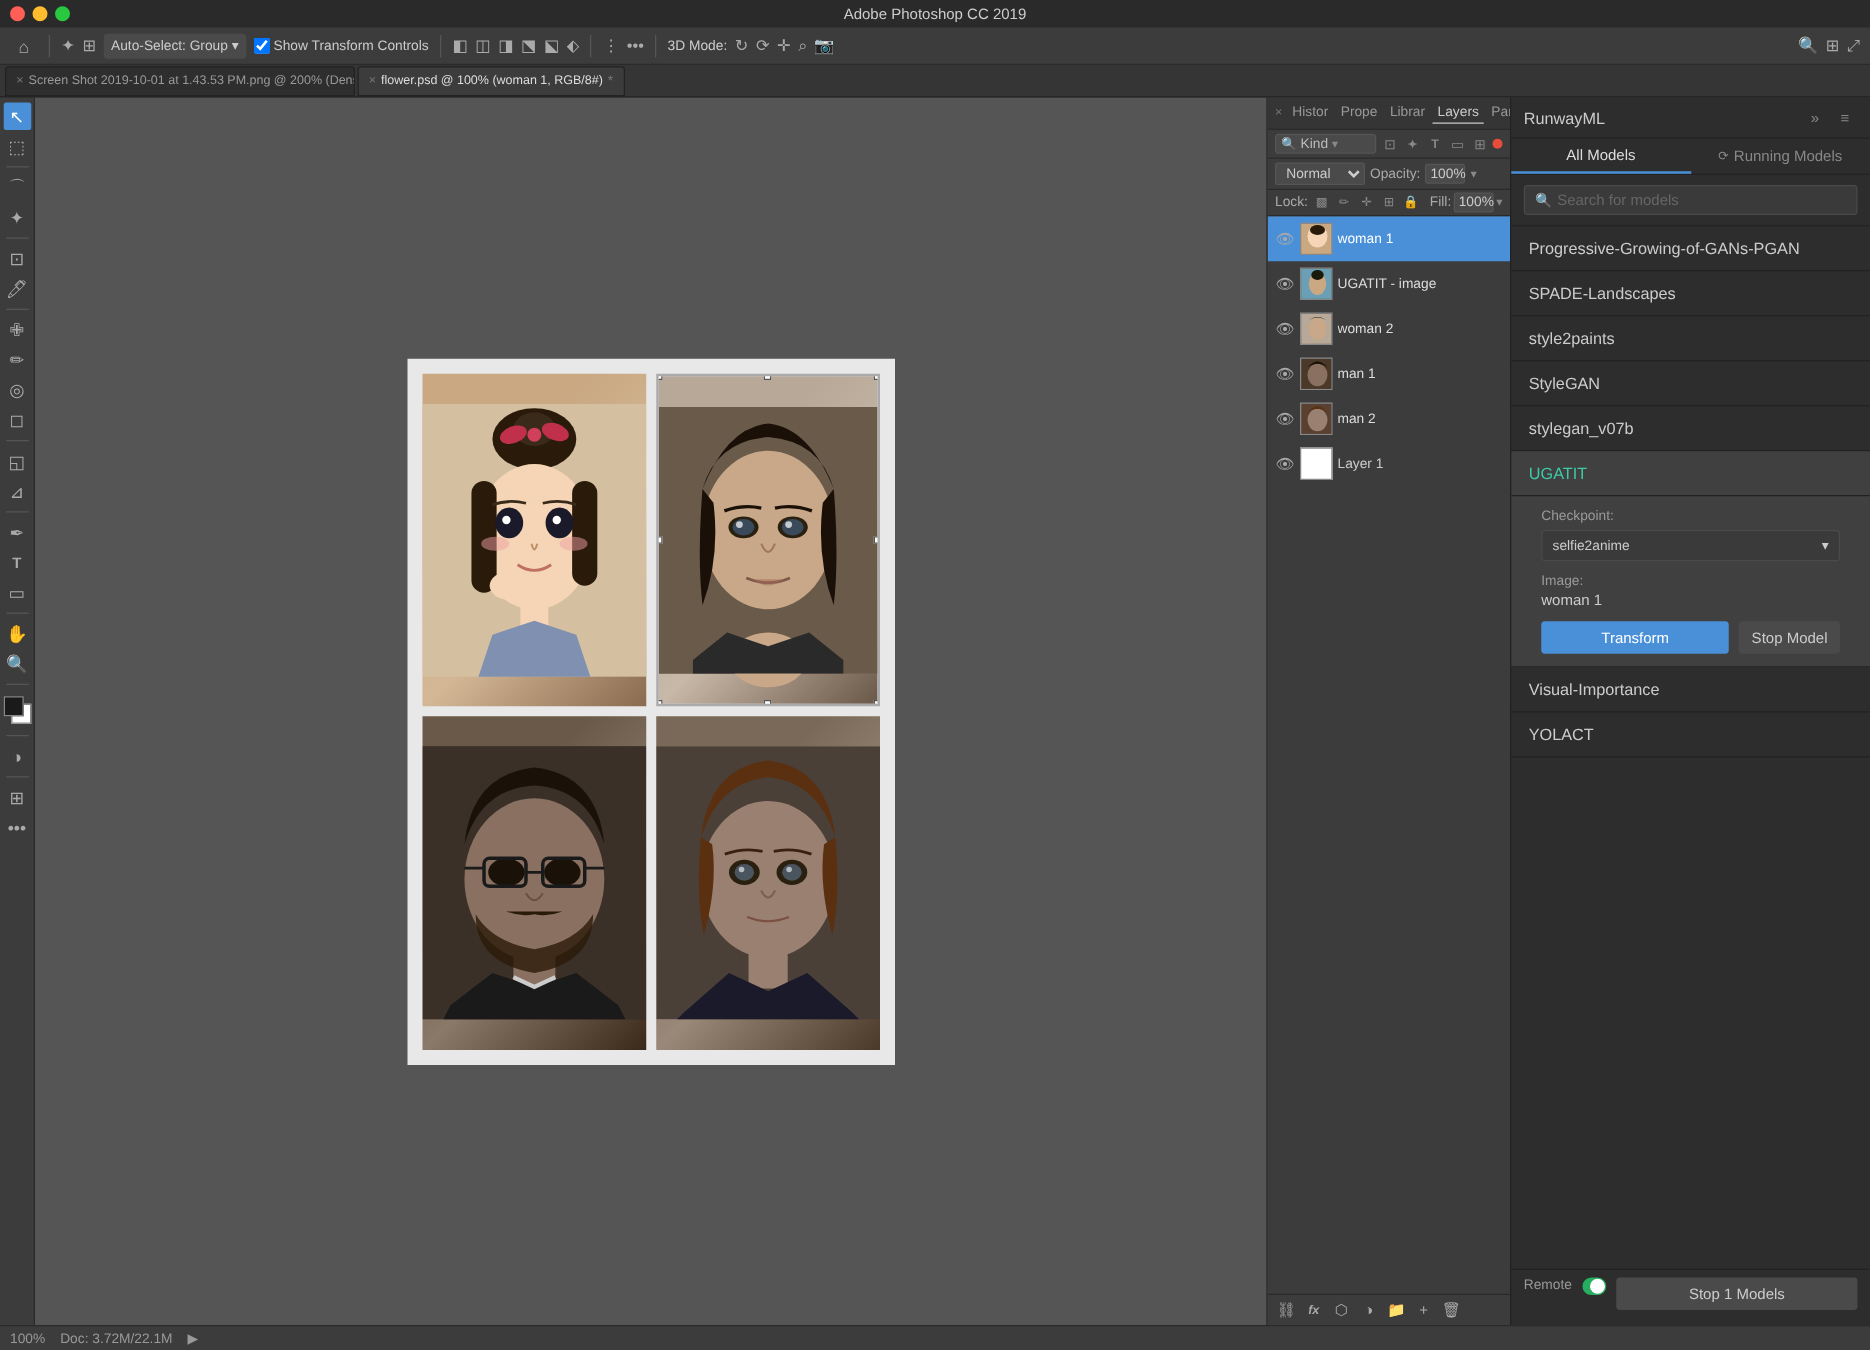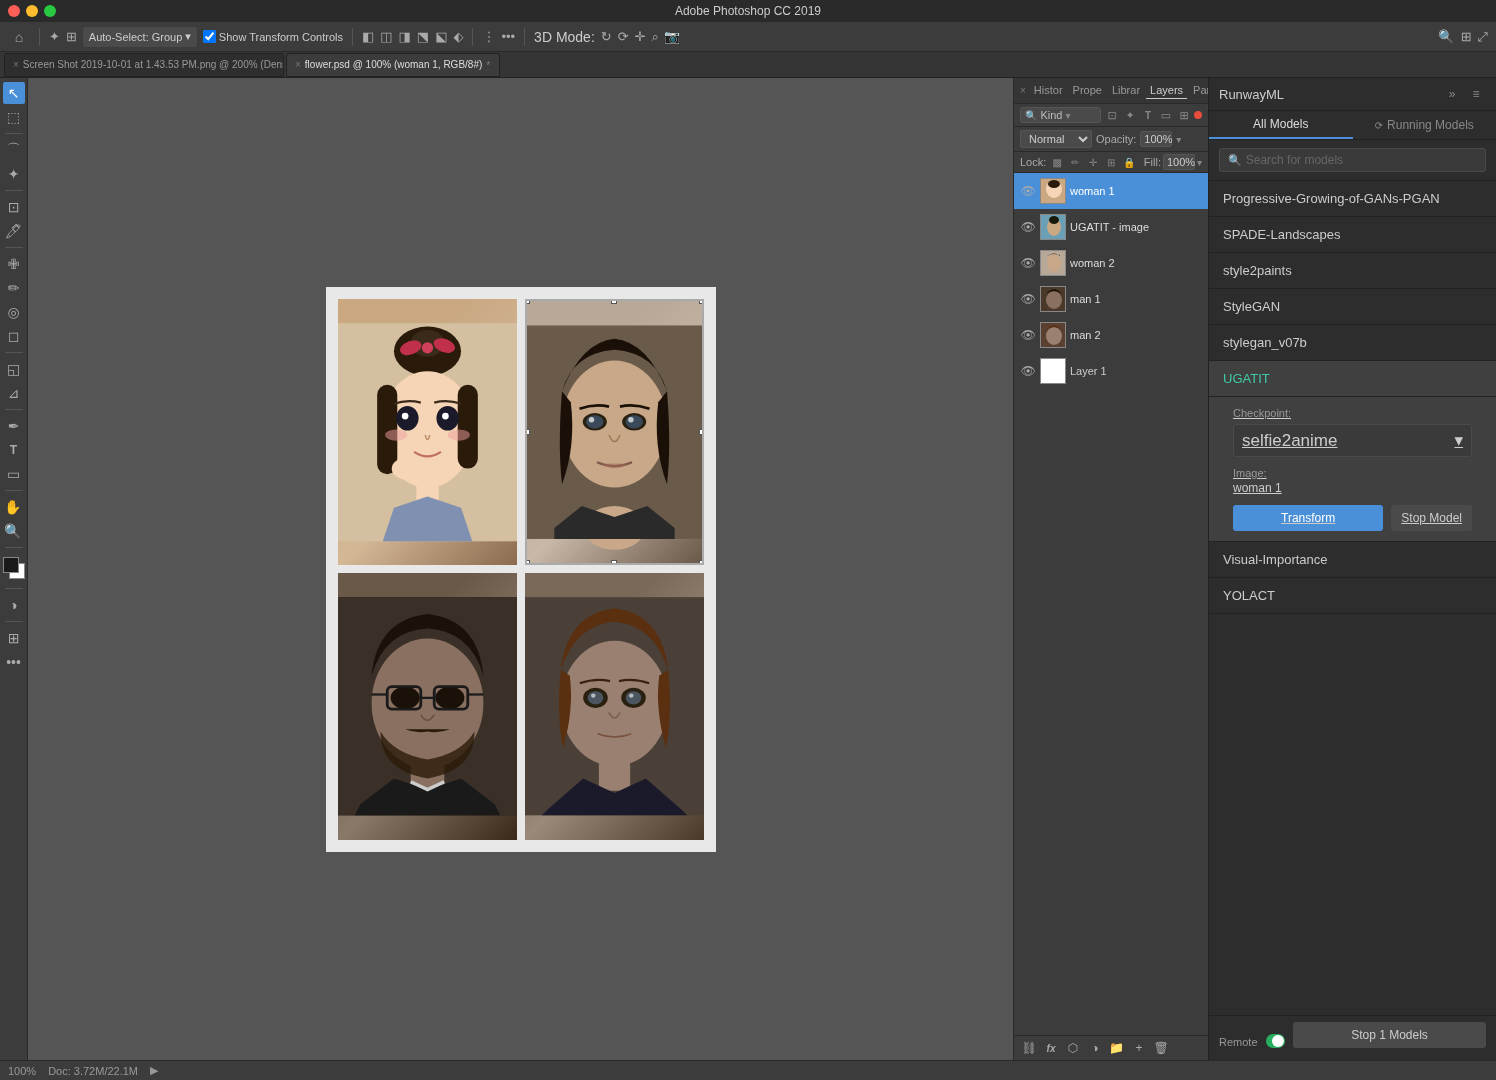--- a/index.html
+++ b/index.html
@@ -544,34 +544,33 @@
     }
     .ugatit-header {
       padding: 10px 14px;
       font-size: 13px;
       color: #3ec9a7;
       font-weight: 500;
       border-bottom: 1px solid #222;
     }
     .ugatit-content {
       padding: 10px 24px;
-      text-decoration: underline;
     }
     .checkpoint-label {
       font-size: 11px;
       color: #999;
       margin-bottom: 5px;
     }
     .checkpoint-select {
       width: 100%;
       background: #3a3a3a;
       border: 1px solid #4a4a4a;
       border-radius: 3px;
       color: #ccc;
-      font-size: 17px;
+      font-size: 11px;
       padding: 5px 8px;
       display: flex;
       align-items: center;
       justify-content: space-between;
       cursor: pointer;
       margin-bottom: 10px;
     }
     .image-label {
       font-size: 11px;
       color: #999;
@@ -606,21 +605,21 @@
       cursor: pointer;
     }
 
     
     .runway-bottom {
       border-top: 1px solid #222;
       padding: 6px 10px;
     }
     .remote-row {
       display: flex;
-      align-items: flex-end;
+      align-items: flex-start;
       gap: 8px;
       margin-bottom: 6px;
     }
     .remote-label { font-size: 11px; color: #999; }
     .toggle-switch {
       width: 28px;
       height: 14px;
       background: #27ae60;
       border-radius: 7px;
       position: relative;
@@ -701,21 +700,21 @@
   <span class="toolbar-icon">◧</span>
   <span class="toolbar-icon">◫</span>
   <span class="toolbar-icon">◨</span>
   <span class="toolbar-icon">⬔</span>
   <span class="toolbar-icon">⬕</span>
   <span class="toolbar-icon">⬖</span>
   <span class="toolbar-separator"></span>
   <span class="toolbar-icon">⋮</span>
   <span class="toolbar-icon">•••</span>
   <span class="toolbar-separator"></span>
-  <span style="font-size:14px;color:#ccc;">3D Mode:</span>
+  <span style="font-size:11px;color:#ccc;">3D Mode:</span>
   <span class="toolbar-icon">↻</span>
   <span class="toolbar-icon">⟳</span>
   <span class="toolbar-icon">✛</span>
   <span class="toolbar-icon">⌕</span>
   <span class="toolbar-icon">📷</span>
   <div style="flex:1"></div>
   <span class="toolbar-icon">🔍</span>
   <span class="toolbar-icon">⊞</span>
   <span class="toolbar-icon">⤢</span>
 </div>

